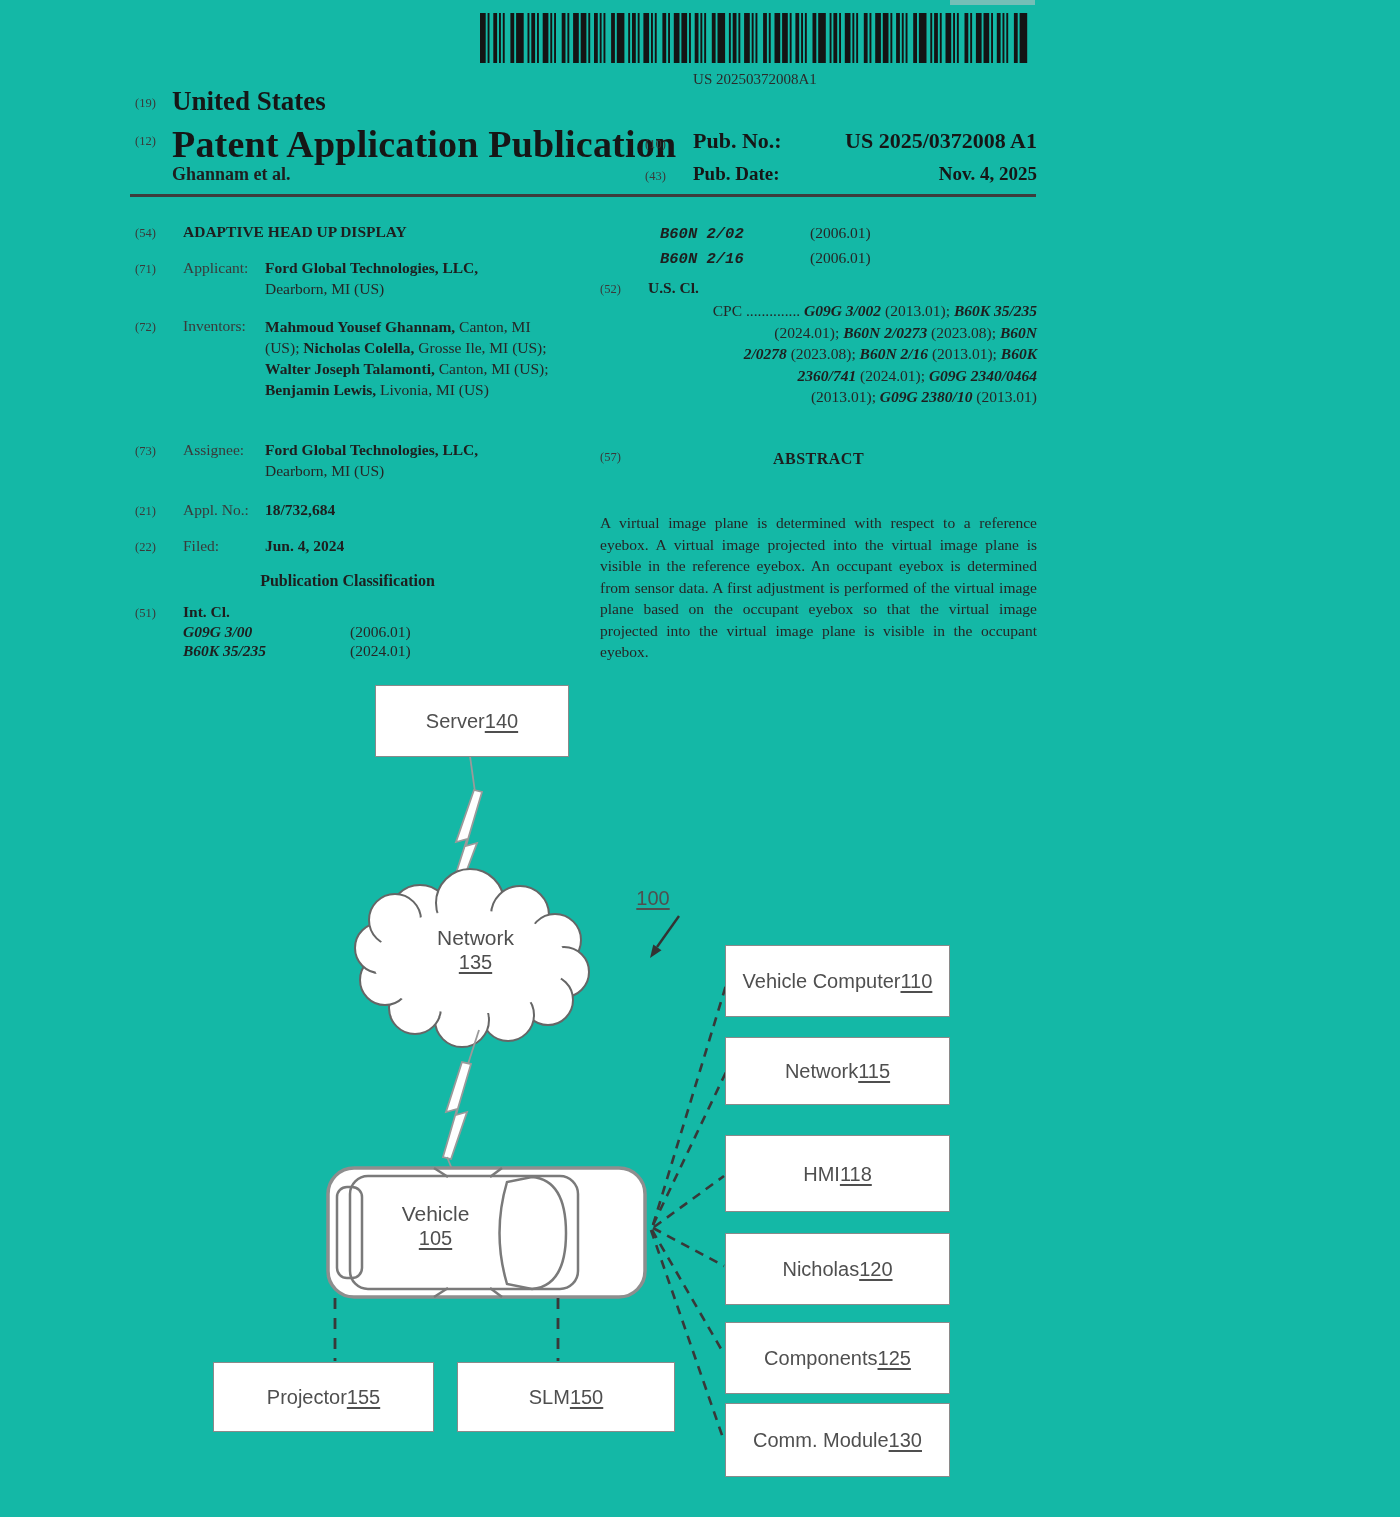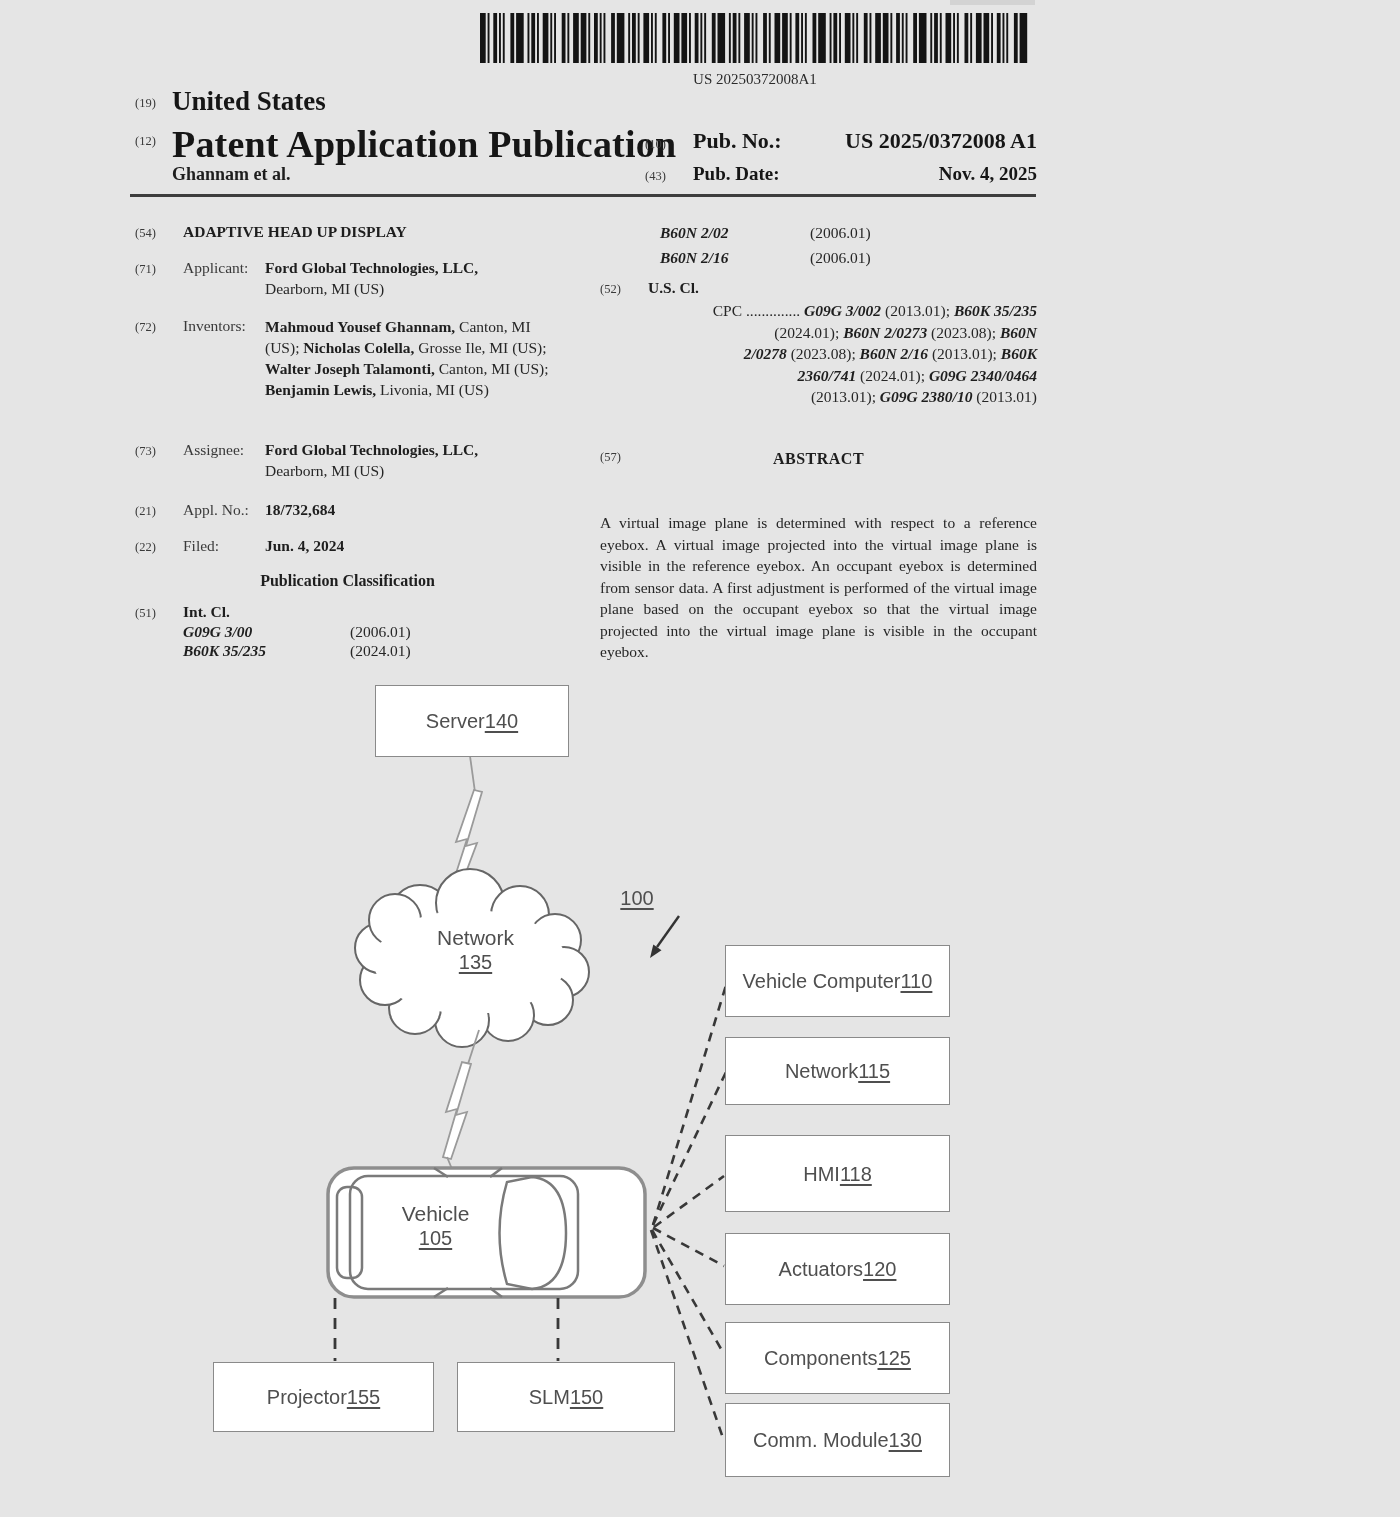--- a/index.html
+++ b/index.html
@@ -1,24 +1,24 @@
 <!DOCTYPE html>
 <html><head>
 <meta charset="utf-8">
 <style>
   html,body{margin:0;padding:0;background:#ffffff;}
   body{width:1400px;height:1517px;font-family:"Liberation Serif",serif;color:#262626;overflow:hidden;}
-  #page{position:relative;width:1400px;height:1517px;background:#e5e5e5;filter:blur(0.4px);}
+  #page{position:relative;width:1400px;height:1517px;background:#14b8a6;filter:blur(0.4px);}
   .abs{position:absolute;}
   .n{display:inline-block;width:48px;font-size:12.5px;color:#3a3a3a;}
   .row{position:absolute;left:135px;font-size:15.5px;line-height:20px;white-space:nowrap;}
   .lbl{display:inline-block;width:82px;color:#3a3a3a;}
   .bold{font-weight:bold;color:#1e1e1e;}
   .codecol{display:inline-block;width:167px;font-style:italic;font-weight:bold;color:#1e1e1e;}
-  .codecol2{display:inline-block;width:150px;font-style:italic;font-weight:bold;color:#1e1e1e;}
+  .codecol2{display:inline-block;width:150px;font-style:italic;font-weight:bold;color:#1e1e1e;font-family:Liberation Mono, monospace;}
   .wrapblock{position:absolute;font-size:15.5px;line-height:21px;}
   .rrow{position:absolute;left:600px;width:437px;font-size:15.5px;}
   .cpc-line{text-align:right;line-height:21.5px;white-space:nowrap;}
   .cpc-line .code{font-style:italic;font-weight:bold;color:#1e1e1e;}
   .just{text-align:justify;}
   .hrule{position:absolute;left:130px;top:194px;width:906px;height:3px;background:#3d3d3d;}
   .dbox{position:absolute;border:1.7px solid #8a8a8a;background:#fff;display:flex;flex-direction:row;align-items:center;justify-content:center;font-family:"Liberation Sans",sans-serif;color:#4f4f4f;}
   .dlabel{font-size:20px;line-height:24px;}
   .dref{font-size:20px;line-height:24px;text-decoration:underline;text-underline-offset:3px;}
   .dtext{position:absolute;text-align:center;font-family:"Liberation Sans",sans-serif;color:#4f4f4f;}
@@ -278,21 +278,21 @@
   <div class="dbox" style="left:375px;top:685px;width:192px;height:70px;">
     <div class="dlabel">Server</div>
     <div class="dref">140</div>
   </div>
 
   <div class="dtext" style="left:378px;top:926px;width:195px;">
     <div class="dlabel">Network</div>
     <div class="dref">135</div>
   </div>
 
-  <div class="dtext" style="left:612px;top:886px;width:50px;">
+  <div class="dtext" style="left:628px;top:886px;width:50px;">
     <div class="dref">100</div>
   </div>
 
   <div class="dtext" style="left:368px;top:1202px;width:135px;">
     <div class="dlabel">Vehicle</div>
     <div class="dref">105</div>
   </div>
 
   <div class="dbox" style="left:725px;top:945px;width:223px;height:70px;">
     <div class="dlabel">Vehicle Computer</div>
@@ -300,21 +300,21 @@
   </div>
   <div class="dbox" style="left:725px;top:1037px;width:223px;height:66px;">
     <div class="dlabel">Network</div>
     <div class="dref">115</div>
   </div>
   <div class="dbox" style="left:725px;top:1135px;width:223px;height:75px;">
     <div class="dlabel">HMI</div>
     <div class="dref">118</div>
   </div>
   <div class="dbox" style="left:725px;top:1233px;width:223px;height:70px;">
-    <div class="dlabel">Actuators</div>
+    <div class="dlabel">Nicholas</div>
     <div class="dref">120</div>
   </div>
   <div class="dbox" style="left:725px;top:1322px;width:223px;height:70px;">
     <div class="dlabel">Components</div>
     <div class="dref">125</div>
   </div>
   <div class="dbox" style="left:725px;top:1403px;width:223px;height:72px;">
     <div class="dlabel">Comm. Module</div>
     <div class="dref">130</div>
   </div>

